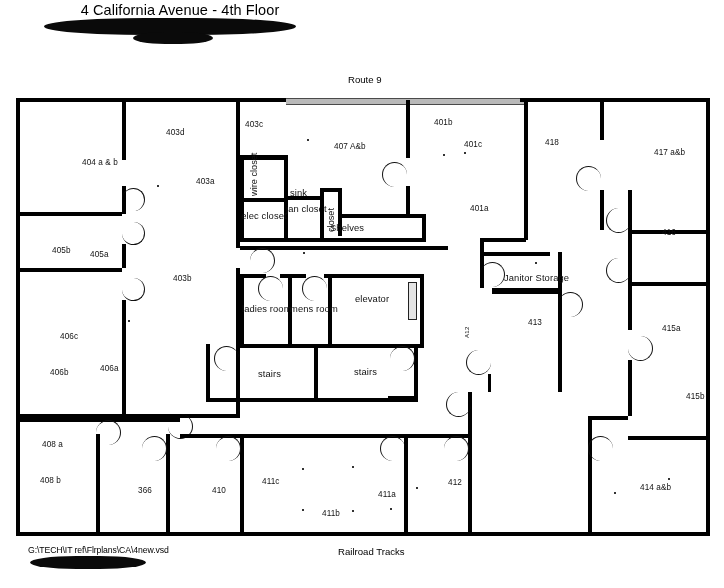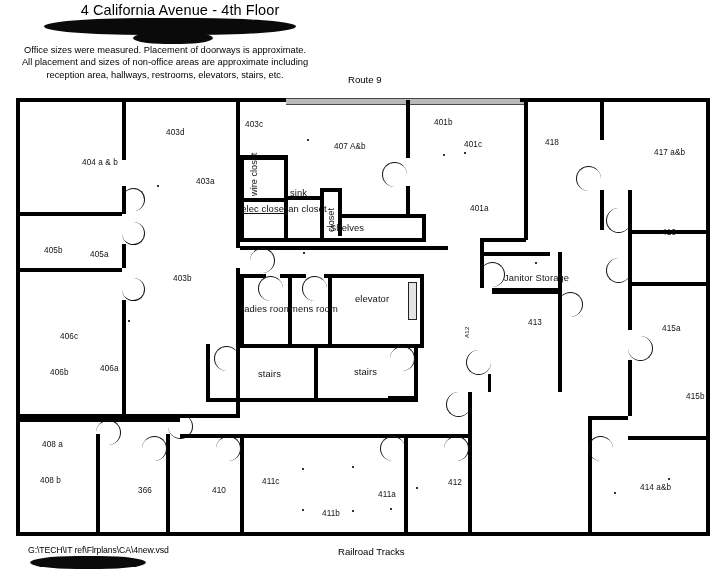--- a/index.html
+++ b/index.html
@@ -74,25 +74,20 @@
 </head>
 <body>
 
 <div id="sheet">
 
   <div class="hdr-title">4 California Avenue - 4th Floor</div>
 
   <div class="redact" style="left:44px;top:18px;width:252px;height:17px;"></div>
   <div class="redact" style="left:133px;top:32px;width:80px;height:12px;"></div>
 
-  <div class="note">
-    <div>Office sizes were measured.  Placement of doorways is approximate.</div>
-    <div>All placement and sizes of non-office areas are approximate including</div>
-    <div>reception area, hallways, restrooms, elevators, stairs, etc.</div>
-  </div>
 
   <div class="route9">Route 9</div>
   <div class="railroad">Railroad Tracks</div>
   <div class="filepath">G:\TECH\IT ref\Flrplans\CA\4new.vsd</div>
   <div class="redact" style="left:30px;top:556px;width:116px;height:13px;"></div>
 
   <div class="wall h" style="left:16px;top:98px;width:270px;"></div>
   <div class="topband" style="left:286px;top:98px;width:238px;height:5px;"></div>
   <div class="wall h" style="left:520px;top:98px;width:190px;"></div>
   <div class="wall h" style="left:16px;top:532px;width:694px;"></div>
@@ -106,21 +101,21 @@
 
   <div class="wall h" style="left:16px;top:212px;width:106px;"></div>
   <div class="wall h" style="left:16px;top:268px;width:106px;"></div>
   <div class="wall h" style="left:16px;top:414px;width:106px;"></div>
 
   <div class="door d-tr" style="left:122px;top:188px;width:22px;height:22px;"></div>
   <div class="door d-br" style="left:122px;top:222px;width:22px;height:22px;"></div>
   <div class="door d-br" style="left:122px;top:278px;width:22px;height:22px;"></div>
 
   <div class="rlabel" style="left:82px;top:158px;">404 a &amp; b</div>
-  <div class="rlabel" style="left:44px;top:246px;">405b</div>
+  <div class="rlabel" style="left:52px;top:246px;">405b</div>
   <div class="rlabel" style="left:90px;top:250px;">405a</div>
   <div class="rlabel" style="left:60px;top:332px;">406c</div>
   <div class="rlabel" style="left:50px;top:368px;">406b</div>
   <div class="rlabel" style="left:100px;top:364px;">406a</div>
 
   <div class="wall v" style="left:236px;top:98px;height:58px;"></div>
   <div class="wall v" style="left:236px;top:156px;height:92px;"></div>
   <div class="wall h" style="left:236px;top:156px;width:52px;"></div>
   <div class="wall v" style="left:236px;top:268px;height:148px;"></div>
   <div class="wall h" style="left:122px;top:414px;width:118px;"></div>
@@ -134,21 +129,21 @@
   <div class="speck" style="left:128px;top:320px;"></div>
 
   <div class="wall h" style="left:240px;top:155px;width:48px;"></div>
   <div class="wall v" style="left:240px;top:155px;height:85px;"></div>
   <div class="wall v" style="left:284px;top:155px;height:85px;"></div>
   <div class="wall h" style="left:240px;top:198px;width:48px;"></div>
   <div class="wall h" style="left:240px;top:238px;width:48px;"></div>
 
   <div class="vlabel" style="left:249px;top:196px;">wire closet</div>
 
-  <div class="rlabel mid ctr" style="left:241px;top:203px;width:46px;line-height:11px;text-decoration:underline;">
+  <div class="rlabel mid ctr" style="left:241px;top:210px;width:46px;line-height:11px;">
      <span>elec closet</span>
   </div>
 
   <div class="wall v" style="left:320px;top:196px;height:44px;"></div>
   <div class="wall h" style="left:284px;top:196px;width:38px;"></div>
   <div class="wall h" style="left:284px;top:238px;width:38px;"></div>
   <div class="rlabel mid" style="left:290px;top:187px;">sink</div>
   <div class="rlabel mid ctr" style="left:286px;top:203px;width:34px;line-height:11px;">
      <span>jan closet</span>
   </div>

